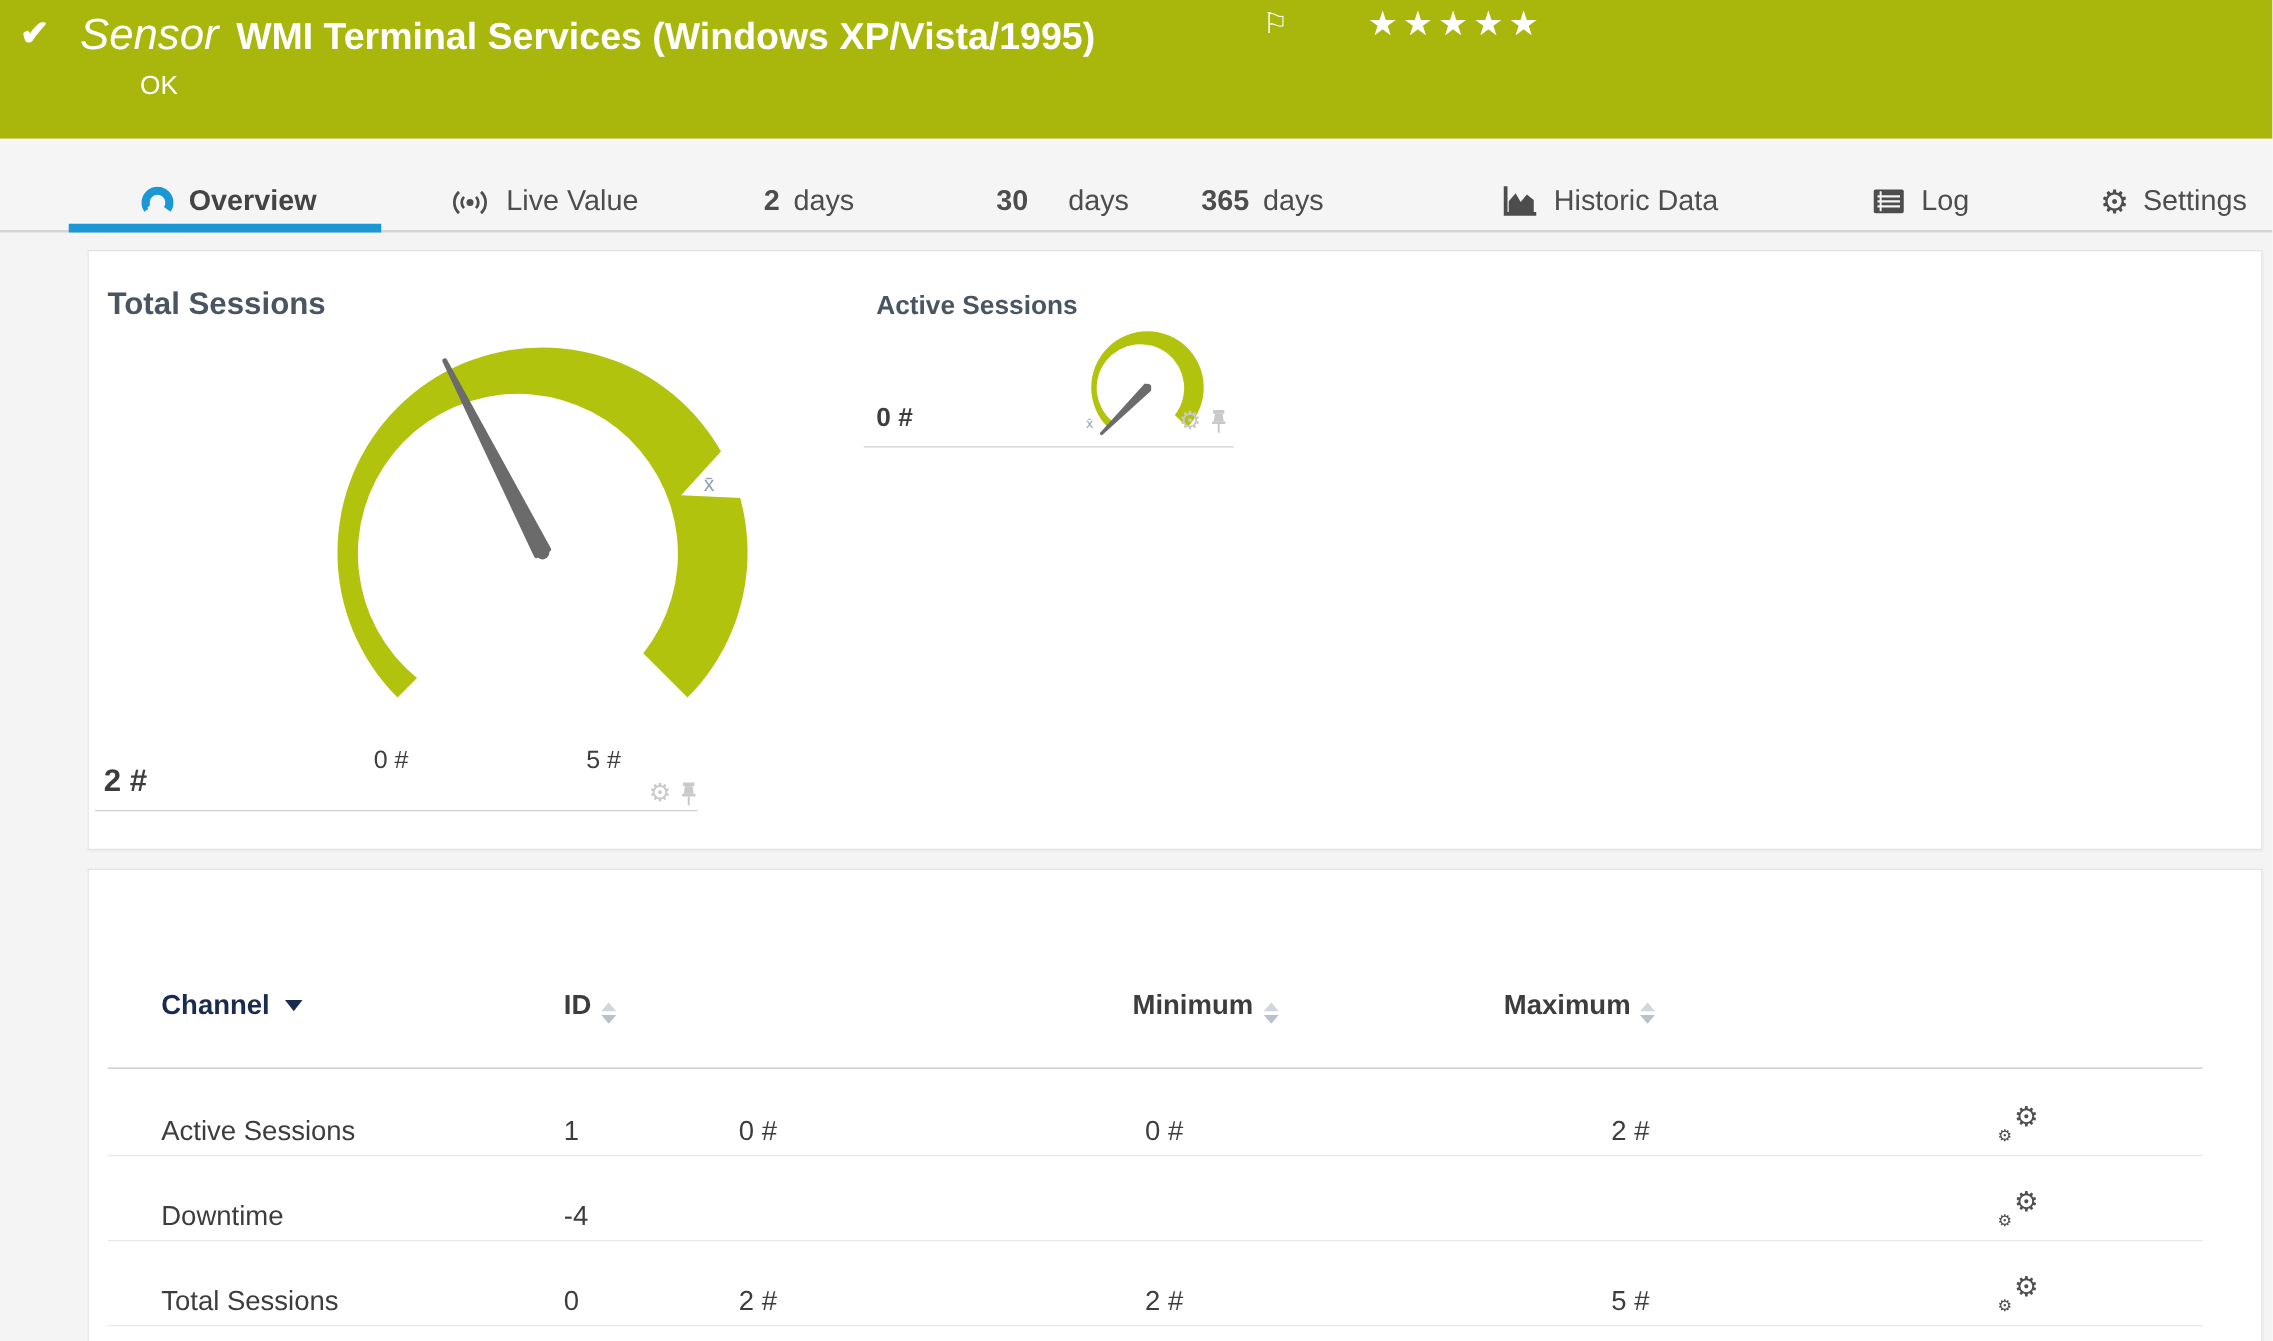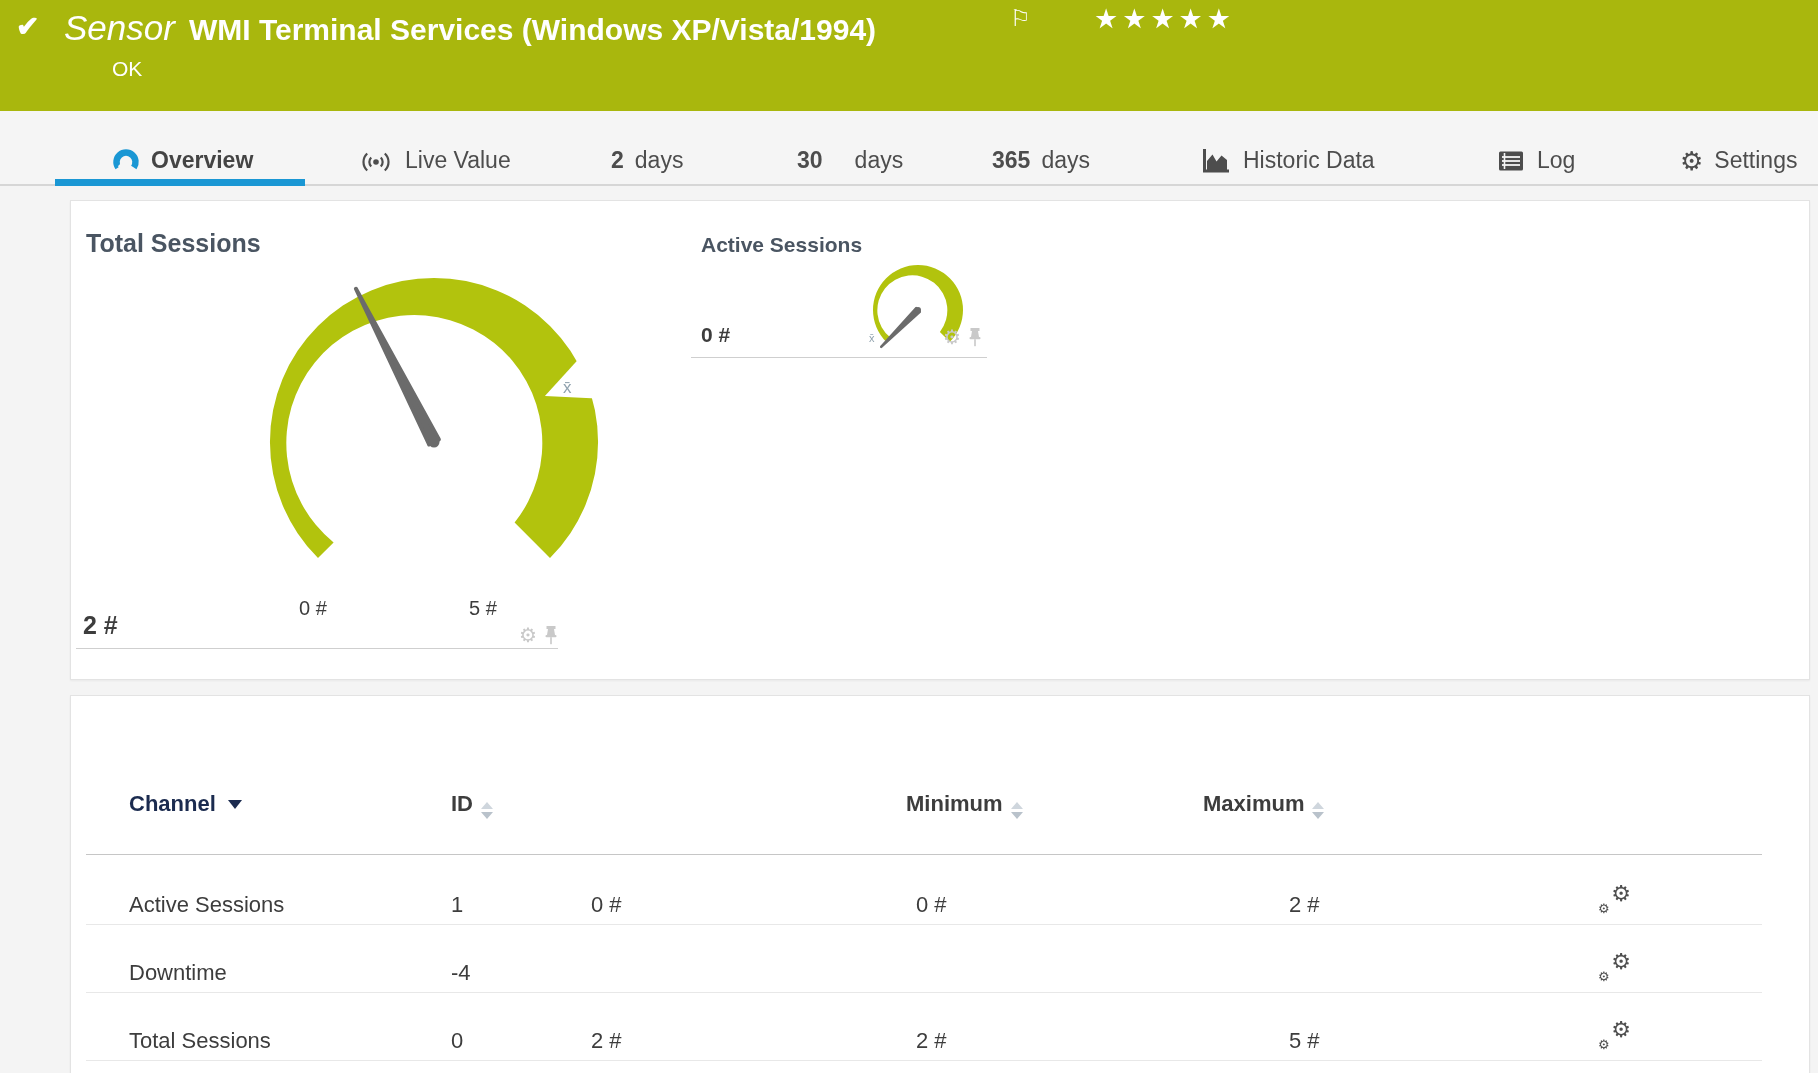--- a/index.html
+++ b/index.html
@@ -66,21 +66,21 @@
 </style>
 </head>
 <body>
 
 <div class="screen">
 
   <div class="tophdr">
     <span class="hdr-check">✔</span>
     <div class="hdr-titlerow">
       <span class="hdr-kind">Sensor</span>
-      <span class="hdr-name">WMI Terminal Services (Windows XP/Vista/1994)</span>
+      <span class="hdr-name">WMI Terminal Services (Windows XP/Vista/1995)</span>
     </div>
     <span class="hdr-flag">⚐</span>
     <span class="hdr-stars">★★★★★</span>
     <div class="hdr-ok">OK</div>
   </div>
 
   <div class="tabbar">
     <div class="tab active" style="left:112px;">
       <span class="ticon">
         <svg width="28" height="24" viewBox="0 0 28 24">
@@ -103,21 +103,21 @@
       <span>Live Value</span>
     </div>
     <div class="tab" style="left:611px;">
       <span class="num">2</span>
       <span>days</span>
     </div>
     <div class="tab" style="left:797px;gap:32px;">
       <span class="num">30</span>
       <span>days</span>
     </div>
-    <div class="tab" style="left:992px;">
+    <div class="tab" style="left:961px;">
       <span class="num">365</span>
       <span>days</span>
     </div>
     <div class="tab" style="left:1200px;">
       <span class="ticon">
         <svg width="32" height="27" viewBox="0 0 32 27">
           <path d="M 4.5 2 V 24 H 29" fill="none" stroke="#4d4d4d" stroke-width="3"></path>
           <polygon points="7,24 7,14 12.5,7.5 16.5,14.5 21.5,8.5 27,13 27,24" fill="#4d4d4d"></polygon>
         </svg>
       </span>

